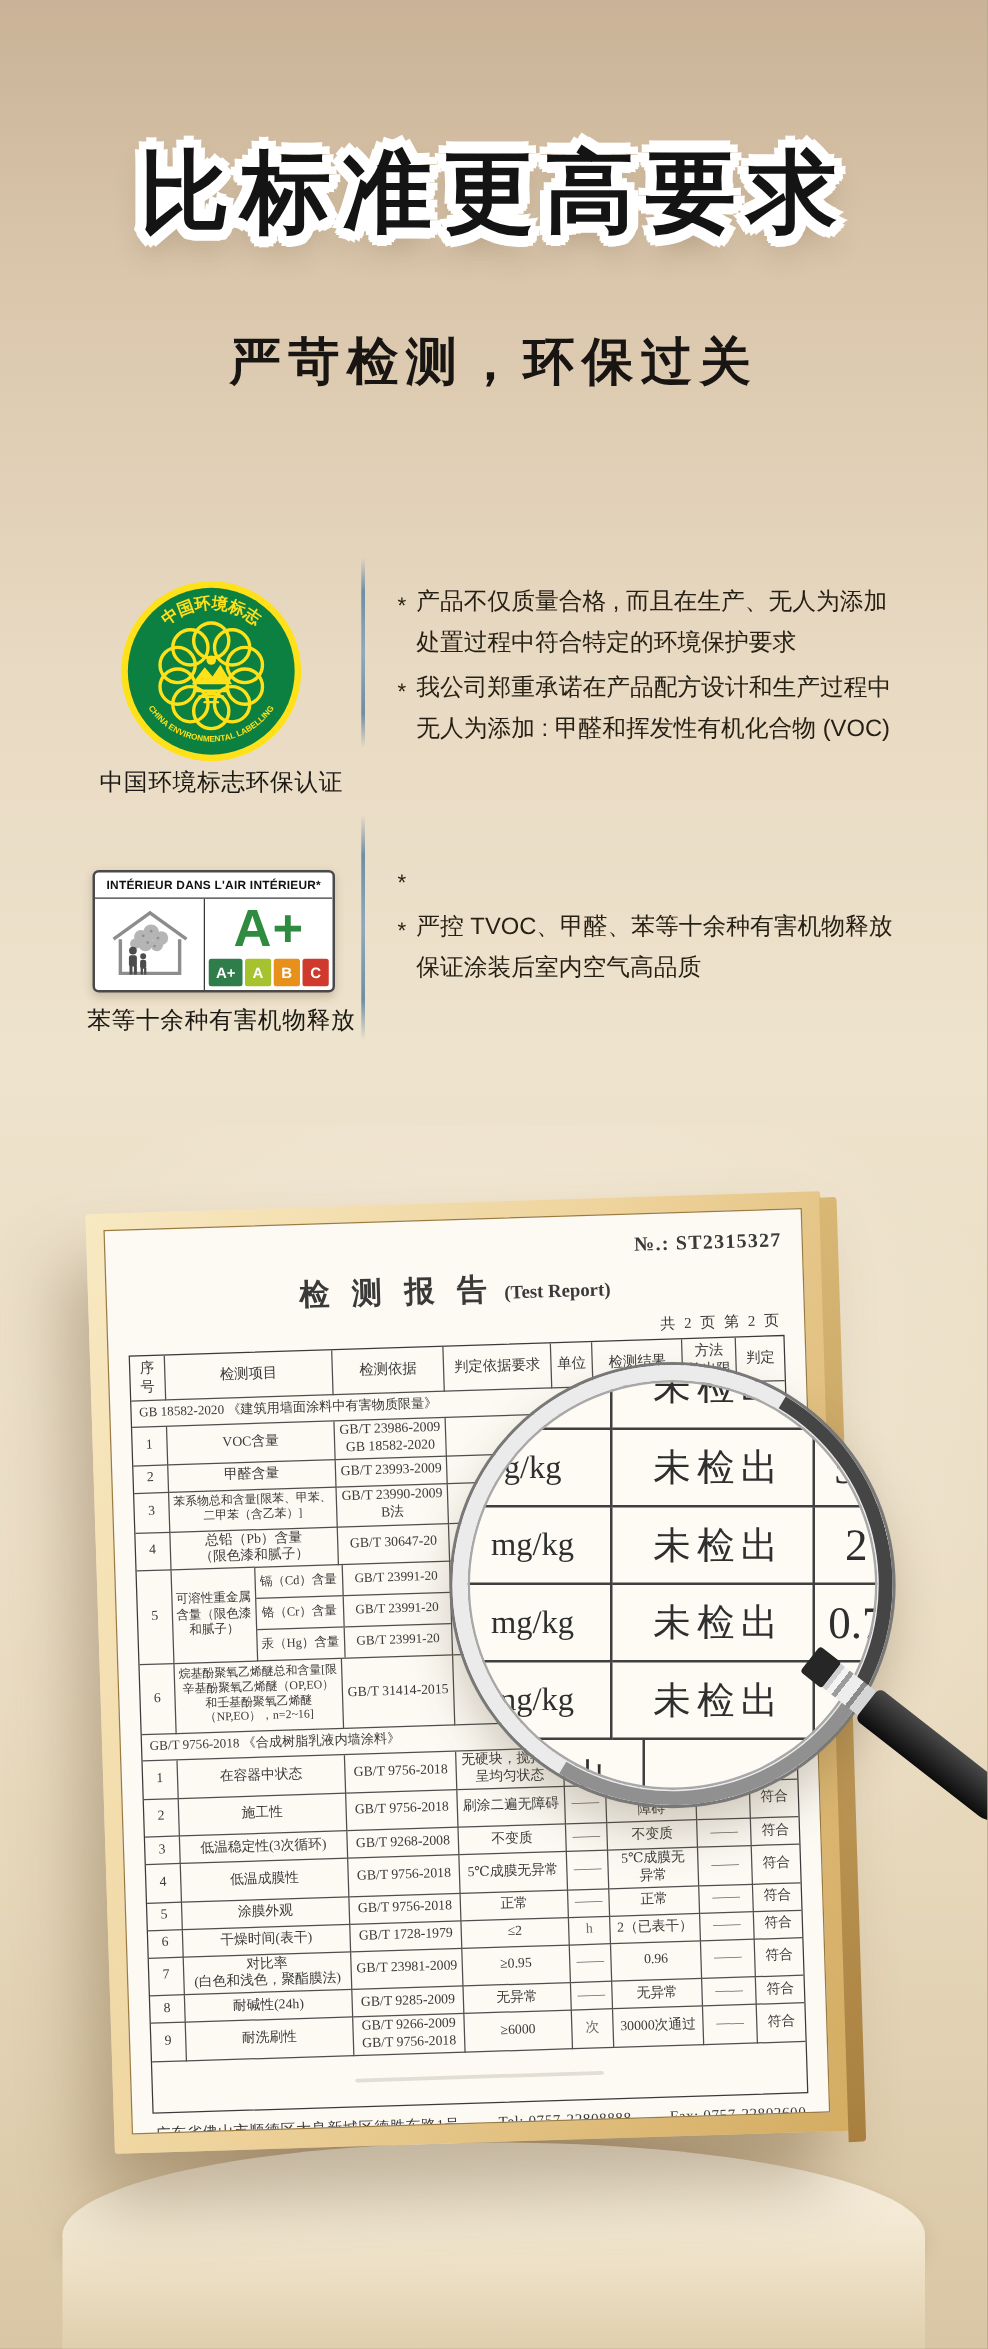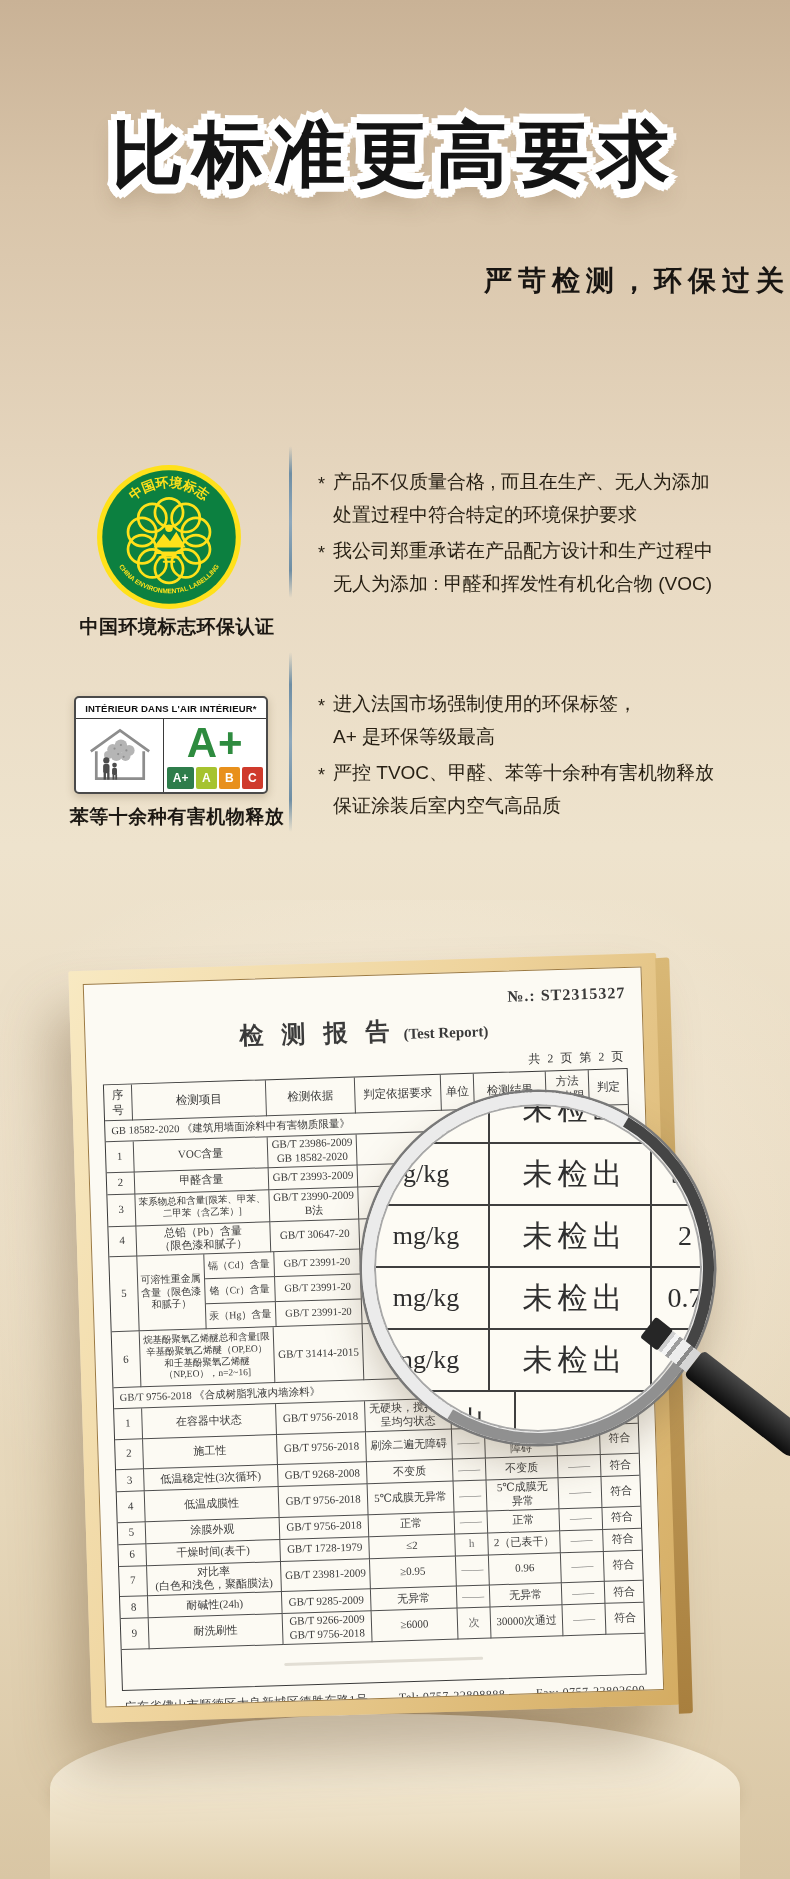--- a/index.html
+++ b/index.html
@@ -9,28 +9,28 @@
   .glow{position:absolute;left:-100px;top:900px;width:990px;height:700px;
     background:radial-gradient(ellipse at 50% 45%,rgba(255,250,240,.55),rgba(255,250,240,0) 70%);pointer-events:none;}
 
   
   .title{position:absolute;left:0;top:112px;width:100%;text-align:center;
     font-weight:900;font-size:72px;line-height:1.18;letter-spacing:9px;color:#141414;
     text-shadow:-6px -6px 0 #fff,6px -6px 0 #fff,-6px 6px 0 #fff,6px 6px 0 #fff,
       -9px 0 0 #fff,9px 0 0 #fff,0 -9px 0 #fff,0 9px 0 #fff,
       -7px 4px 0 #fff,7px 4px 0 #fff,-4px 8px 0 #fff,4px 8px 0 #fff,
       0 14px 22px rgba(80,55,25,.35);}
-  .subtitle{position:absolute;left:0;top:262px;width:100%;text-align:right;
-    font-size:28px;font-weight:700;letter-spacing:6px;color:#181512;}
+  .subtitle{position:absolute;left:0;top:262px;width:100%;text-align:center;
+    font-size:41px;font-weight:700;letter-spacing:6px;color:#181512;}
 
   
   .divider{position:absolute;width:3px;border-radius:2px;
     background:linear-gradient(180deg,rgba(110,142,164,0),#6e8ea4 18%,#8fa9bc 50%,#6e8ea4 82%,rgba(110,142,164,0));}
   .cert-caption{position:absolute;left:12px;width:330px;text-align:center;
-    font-size:19px;font-weight:700;color:#1c1813;letter-spacing:.5px;line-height:1.35;}
+    font-size:19px;font-weight:400;color:#1c1813;letter-spacing:.5px;line-height:1.35;}
   .bullets{position:absolute;left:318px;width:440px;color:#261f13;font-size:19px;line-height:1.72;}
   .bullet{display:flex;gap:8px;margin-bottom:4px;}
   .bullet .star{flex:0 0 auto;font-size:18px;padding-top:3px;}
   .bullet .btxt{white-space:pre-line;}
 
   
   .air-card{position:absolute;left:74px;top:696px;width:190px;height:94px;background:#fff;
     border:2px solid #4a4a4a;border-radius:5px;box-shadow:0 3px 8px rgba(90,70,40,.25);overflow:hidden;}
   .air-head{height:20px;display:flex;align-items:center;justify-content:center;
     font-size:9.5px;font-weight:700;color:#111;letter-spacing:.2px;border-bottom:1.5px solid #3a3a3a;}
@@ -87,21 +87,21 @@
 
   
   .magnifier{position:absolute;left:362px;top:1092px;width:352px;height:352px;z-index:40;}
   .mag-lens{position:absolute;inset:12px;border-radius:50%;overflow:hidden;background:#fdfbf4;}
   .mag-content{position:absolute;left:-20px;right:-20px;top:0;
     font-family:"Liberation Serif","DejaVu Serif",serif;color:#2f2f2f;}
   .mag-row{height:62px;}
   .mag-content .tcell{border-right:2px solid #3f3f3f;border-bottom:2px solid #3f3f3f;border-top:none;padding-left:12px;}
   .mag-content .c-unit{width:37%;font-size:26px;color:#2f2f2f;}
   .mag-content .c-res{width:44%;font-size:30px;letter-spacing:5px;}
-  .mag-content .c-lim{flex:1;font-size:28px;color:#2f2f2f;padding-right:16px;text-align:center;}
+  .mag-content .c-lim{flex:1;font-size:36px;color:#2f2f2f;padding-right:16px;text-align:center;}
   .mag-partial{height:40px;overflow:hidden;}
   .mag-partial .tcell{align-items:flex-start;}
   .mag-partial .clip{display:block;margin-top:-16px;font-size:30px;letter-spacing:5px;}
   .mag-ring{position:absolute;inset:0;border-radius:50%;border:12px solid #ebebeb;box-sizing:border-box;
     box-shadow:0 0 0 2.5px #787878,inset 0 0 0 2px #a8a8a8,0 20px 40px rgba(90,70,40,.28);}
   .mag-ring::after{content:'';position:absolute;inset:-12px;border-radius:50%;box-sizing:border-box;
     border:11px solid transparent;border-right-color:#454545;border-bottom-color:rgba(69,69,69,.55);
     transform:rotate(-14deg);}
   .mag-handle{position:absolute;left:648px;top:1310px;width:200px;height:34px;z-index:41;
     transform:rotate(38deg);transform-origin:0 50%;display:flex;align-items:center;}
@@ -228,22 +228,20 @@
     </div>
   </div>
   <div class="cert-caption" style="top:804px">
     <div>苯等十余种有害机物释放</div>
   </div>
 
   <div class="divider" style="left:289px;top:652px;height:180px"></div>
   <div class="bullets" style="top:688px">
     <div class="bullet">
       <span class="star">*</span>
-      <span class="btxt">进入法国市场强制使用的环保标签，
-A+ 是环保等级最高</span>
     </div>
     <div class="bullet">
       <span class="star">*</span>
       <span class="btxt">严控 TVOC、甲醛、苯等十余种有害机物释放
 保证涂装后室内空气高品质</span>
     </div>
   </div>
 
   <div class="frame">
     <div class="paper">

